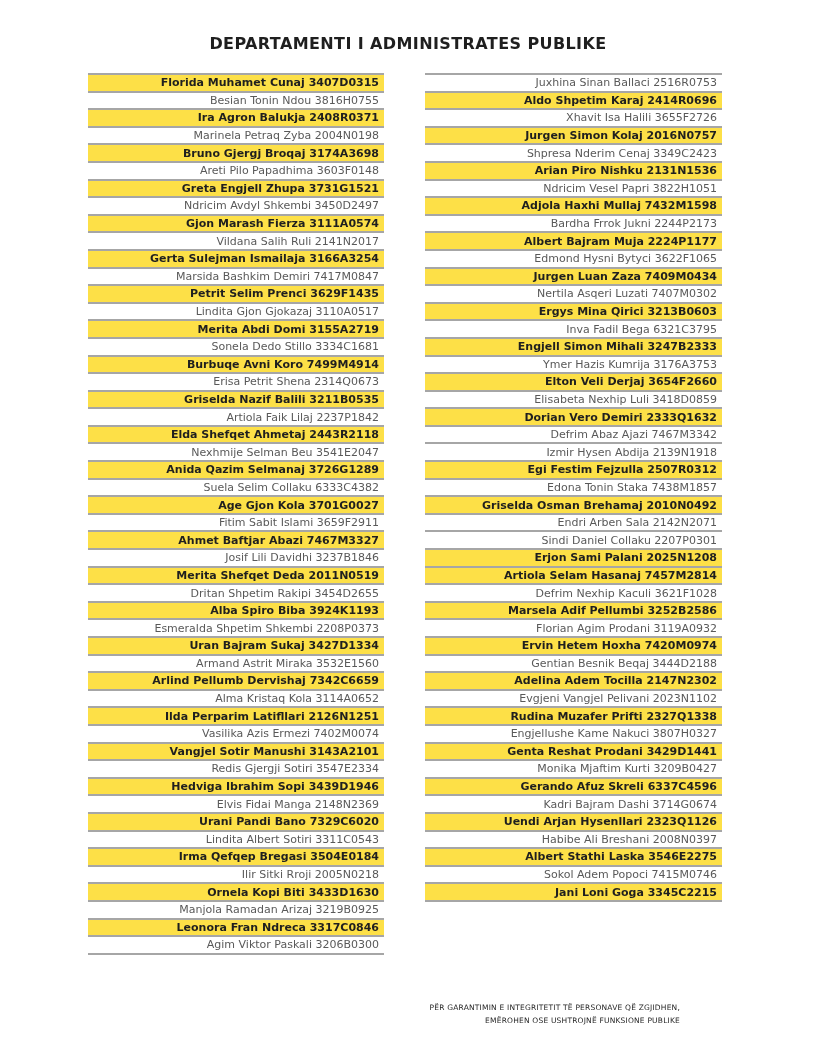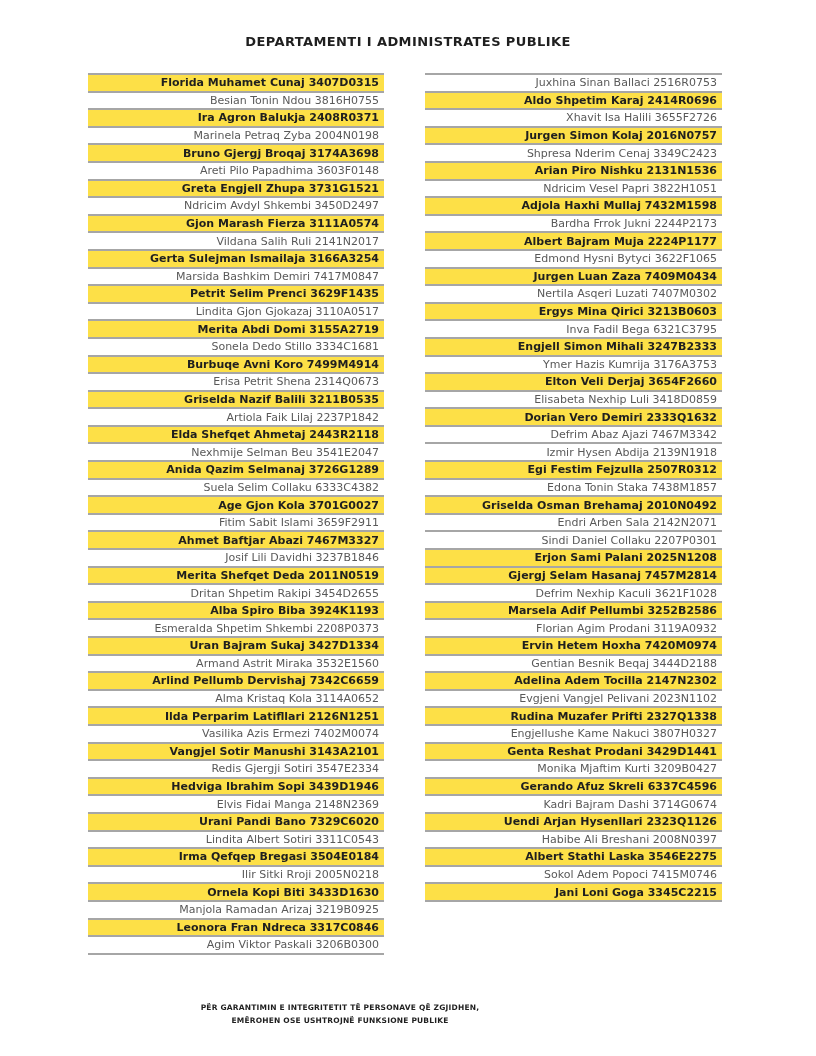--- a/index.html
+++ b/index.html
@@ -9,21 +9,21 @@
     font-family: "DejaVu Sans", "Liberation Sans", sans-serif;
     position: relative;
     overflow: hidden;
   }
   .page { position: relative; width: 816px; height: 1056px; }
 
   .doc-title {
     position: absolute;
     top: 34px; left: 0; width: 816px;
     text-align: center;
-    font-size: 13px;
+    font-size: 16px;
     font-weight: bold;
     letter-spacing: 0.4px;
     color: #1f1f1f;
   }
 
   .name-col {
     position: absolute;
     top: 73px;
     border-top: 2px solid #a6a6a6;
   }
@@ -45,23 +45,23 @@
   }
   .row.shaded {
     background: #fde047;
     color: #1f1f1f;
     font-weight: bold;
   }
 
   .doc-footer {
     position: absolute;
     top: 1001px; left: 0; width: 680px;
-    text-align: center;
+    text-align: right;
     font-size: 7.5px;
-    font-weight: bold;
+    font-weight: normal;
     letter-spacing: 0.2px;
     line-height: 13px;
     color: #1f1f1f;
   }
 </style>
 </head>
 <body>
 
 <div class="page">
 
@@ -142,21 +142,21 @@
       <div class="row">Elisabeta Nexhip Luli 3418D0859</div>
       <div class="row shaded">Dorian Vero Demiri 2333Q1632</div>
       <div class="row">Defrim Abaz Ajazi 7467M3342</div>
       <div class="row">Izmir Hysen Abdija 2139N1918</div>
       <div class="row shaded">Egi Festim Fejzulla 2507R0312</div>
       <div class="row">Edona Tonin Staka 7438M1857</div>
       <div class="row shaded">Griselda Osman Brehamaj 2010N0492</div>
       <div class="row">Endri Arben Sala 2142N2071</div>
       <div class="row">Sindi Daniel Collaku 2207P0301</div>
       <div class="row shaded">Erjon Sami Palani 2025N1208</div>
-      <div class="row shaded">Gjergj Selam Hasanaj 7457M2814</div>
+      <div class="row shaded">Artiola Selam Hasanaj 7457M2814</div>
       <div class="row">Defrim Nexhip Kaculi 3621F1028</div>
       <div class="row shaded">Marsela Adif Pellumbi 3252B2586</div>
       <div class="row">Florian Agim Prodani 3119A0932</div>
       <div class="row shaded">Ervin Hetem Hoxha 7420M0974</div>
       <div class="row">Gentian Besnik Beqaj 3444D2188</div>
       <div class="row shaded">Adelina Adem Tocilla 2147N2302</div>
       <div class="row">Evgjeni Vangjel Pelivani 2023N1102</div>
       <div class="row shaded">Rudina Muzafer Prifti 2327Q1338</div>
       <div class="row">Engjellushe Kame Nakuci 3807H0327</div>
       <div class="row shaded">Genta Reshat Prodani 3429D1441</div>

